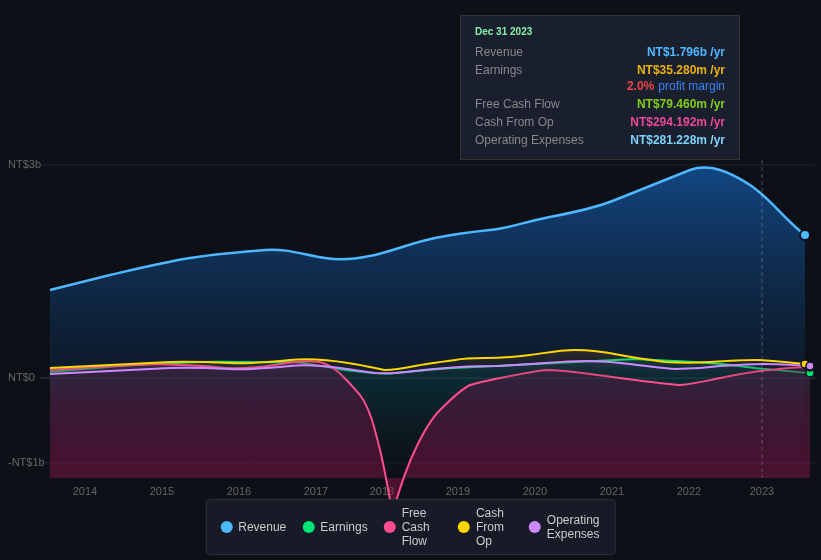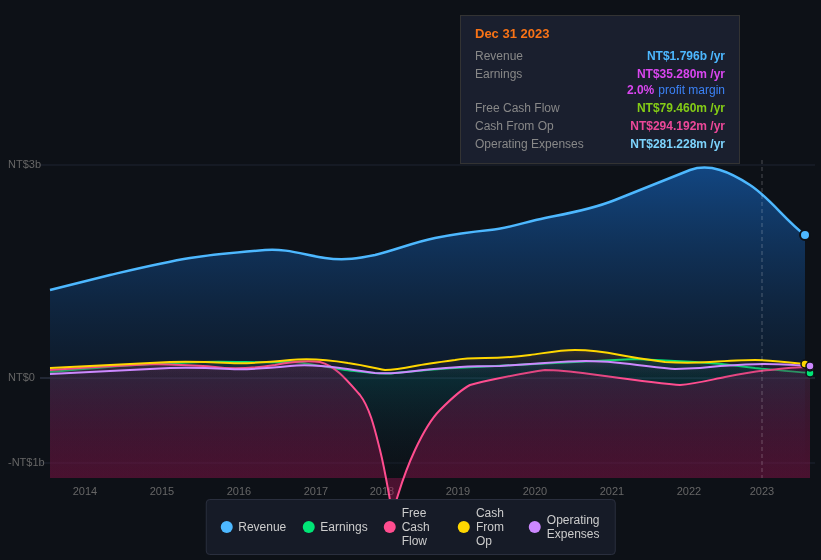--- a/index.html
+++ b/index.html
@@ -25,22 +25,22 @@
       top: 15px;
       left: 460px;
       background: #1a1f2e;
       border: 1px solid #333;
       padding: 10px 14px;
       min-width: 280px;
       z-index: 10;
     }
 
     .tooltip-date {
-      color: #f97316;
-      font-size: 13px;
+      color: #86efac;
+      font-size: 10px;
       font-weight: bold;
       margin-bottom: 6px;
     }
 
     .tooltip-row {
       display: flex;
       justify-content: space-between;
       align-items: center;
       padding: 2px 0;
       font-size: 12px;
@@ -50,31 +50,31 @@
       color: #888;
       min-width: 120px;
     }
 
     .tooltip-value {
       font-weight: bold;
       text-align: right;
     }
 
     .tooltip-value.blue { color: #4db8ff; }
-    .tooltip-value.green { color: #d946ef; }
+    .tooltip-value.green { color: #eab308; }
     .tooltip-value.yellow { color: #ec4899; }
     .tooltip-value.purple { color: #7dd3fc; }
 
     .profit-margin {
       display: flex;
       justify-content: flex-end;
       font-size: 12px;
       padding: 0 0 2px 0;
     }
-    .profit-margin .pct { color: #d946ef; font-weight: bold; }
+    .profit-margin .pct { color: #ef4444; font-weight: bold; }
     .profit-margin .label { color: #3b82f6; margin-left: 4px; }
 
     
     .chart-area {
       position: absolute;
       top: 0;
       left: 0;
       width: 821px;
       height: 510px;
     }

